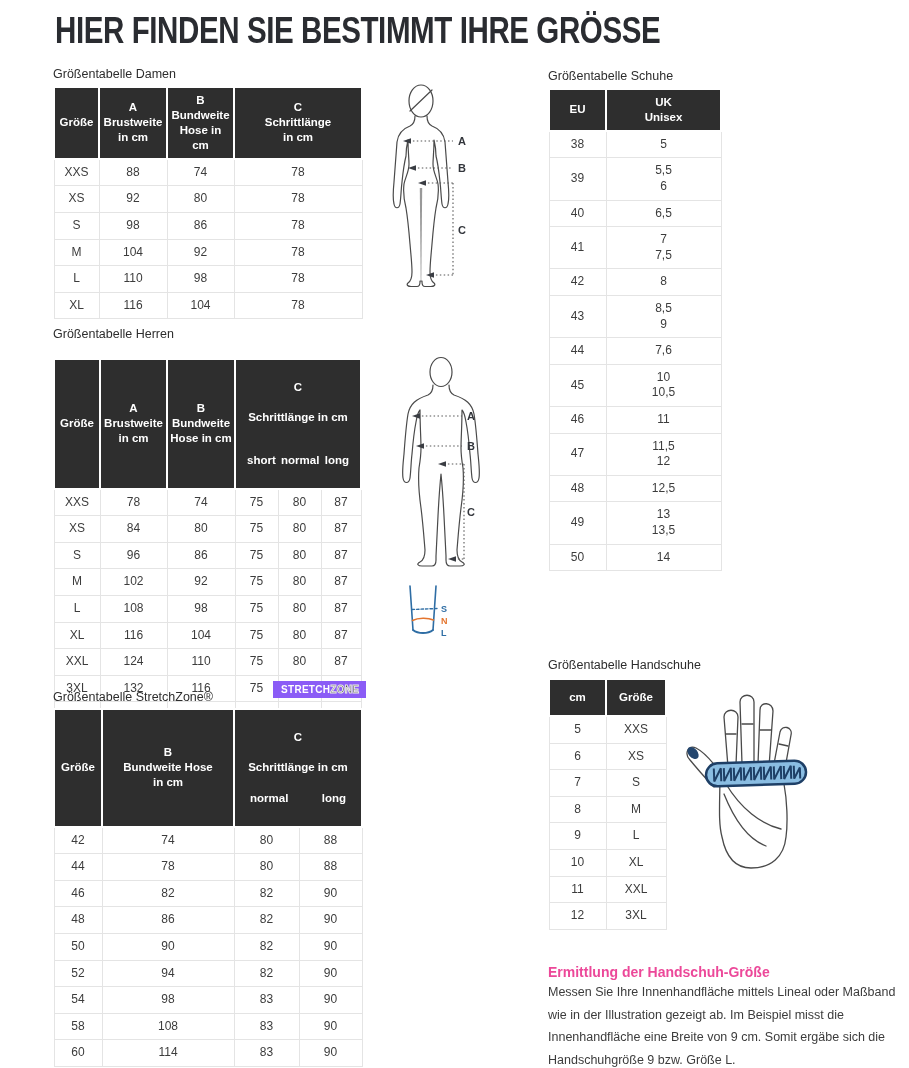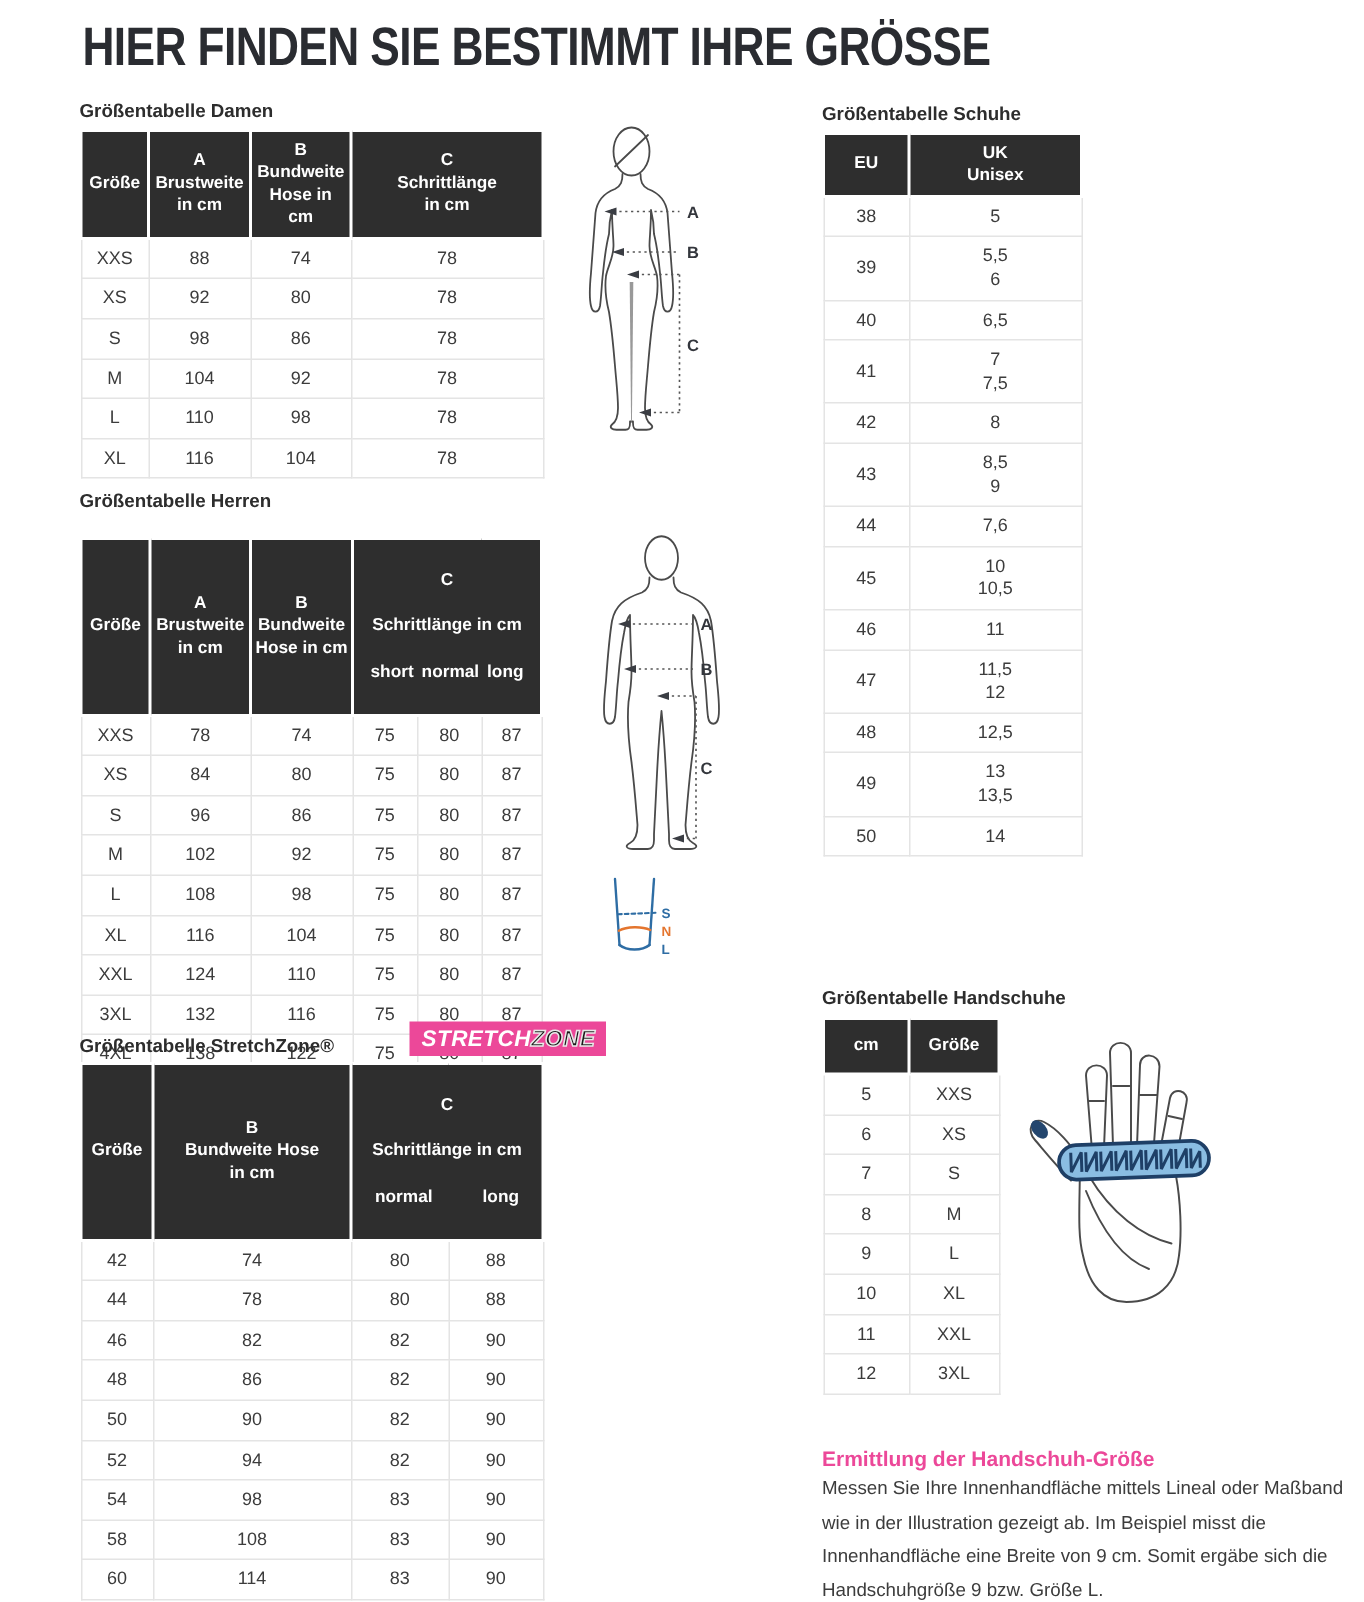--- a/index.html
+++ b/index.html
@@ -1,33 +1,33 @@
 <!DOCTYPE html>
 <html><head>
 <meta charset="utf-8">
 <style>
   html,body{margin:0;padding:0;background:#fff;}
   body{width:909px;height:1068px;position:relative;font-family:"Liberation Sans",sans-serif;color:#3c3c3c;overflow:hidden;}
   .abs{position:absolute;}
   .page-title{font-size:36px;font-weight:800;color:#2a2c31;letter-spacing:-0.5px;white-space:nowrap;
     transform:scaleX(0.82);transform-origin:left top;margin:0;}
-  .sec-heading{font-size:12.5px;font-weight:700;color:#2d2d2d;}
+  .sec-heading{font-size:12.5px;font-weight:400;color:#2d2d2d;}
   table{border-collapse:collapse;table-layout:fixed;}
   th{background:#2e2e2e;color:#fff;font-size:11.5px;font-weight:700;border:2px solid #fff;
      padding:5px 2px;text-align:center;vertical-align:middle;white-space:pre-line;line-height:1.3;}
   td{border:1px solid #e4e4e4;font-size:12px;color:#3c3c3c;text-align:center;
      padding:5px 2px;white-space:pre-line;line-height:1.3;}
   .subrow{display:flex;justify-content:space-between;padding:0 9px;margin-top:1px;}
-  .subrow span{font-size:11.5px;font-weight:700;}
+  .subrow span{font-size:11.5px;font-weight:700;margin-top:12px;}
   .subrow2{display:flex;justify-content:space-between;padding:0 13px;margin-top:1px;}
   .subrow2 span{font-size:11.5px;font-weight:700;}
   .tbl-schuhe th{height:24px;}
   .tbl-hand th{padding:10px 2px;}
-  .badge{background:#ec4899;color:#fff;font-size:15px;font-weight:800;letter-spacing:0.3px;
-     padding:3px 7px 3px 8px;display:inline-block;font-style:italic;}
+  .badge{background:#8b5cf6;color:#fff;font-size:10px;font-weight:800;letter-spacing:0.3px;
+     padding:3px 7px 3px 8px;display:inline-block;}
   .badge .outline{color:#1a1a1a;-webkit-text-stroke:1px #e8e8e8;font-weight:700;}
   .glove-info{width:360px;}
   .glove-info h3{margin:0 0 1px 0;font-size:14px;font-weight:700;color:#ec4899;}
   .glove-info p{margin:0;font-size:12.5px;line-height:1.8;color:#3c3c3c;}
   svg text{font-family:"Liberation Sans",sans-serif;}
   .fig-label{font-size:11px;font-weight:700;fill:#33363c;}
   .leg-label{font-size:9px;font-weight:700;}
 </style>
 </head>
 <body>

